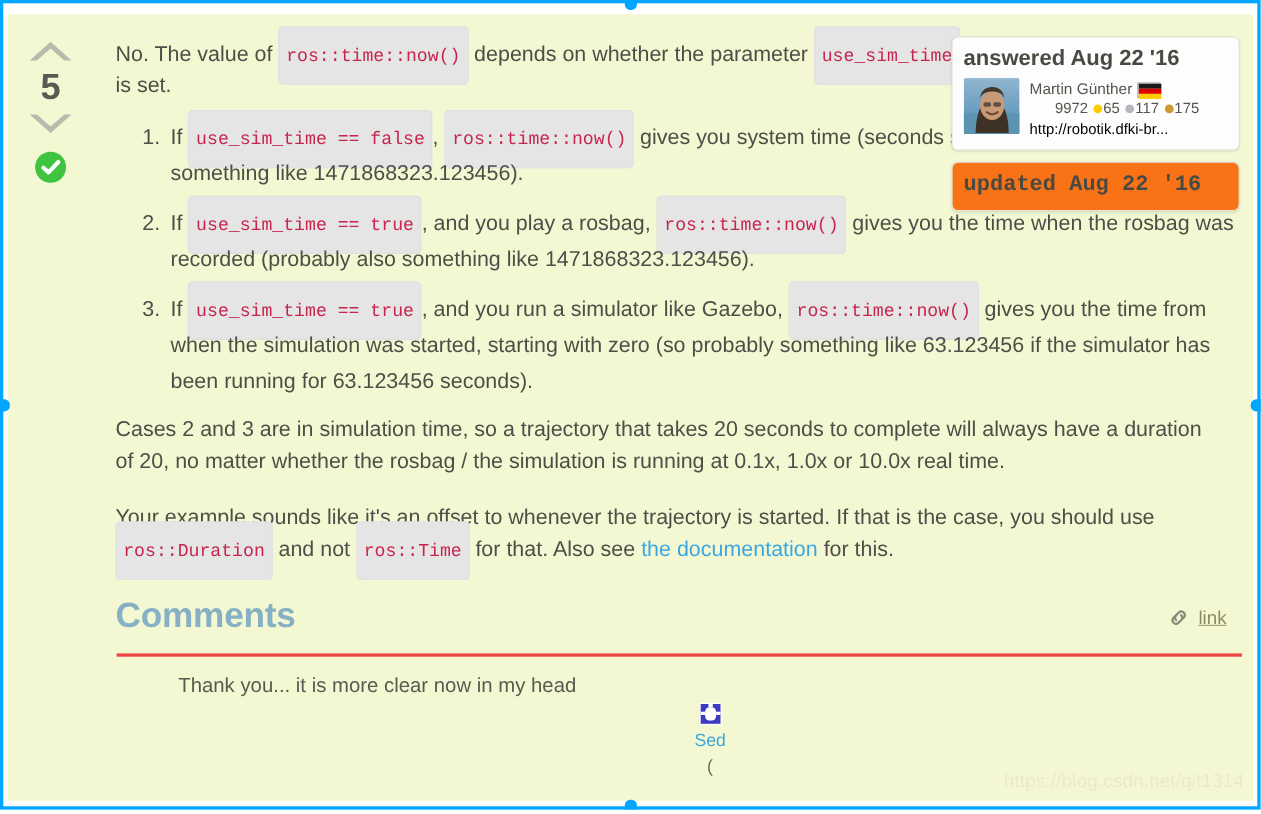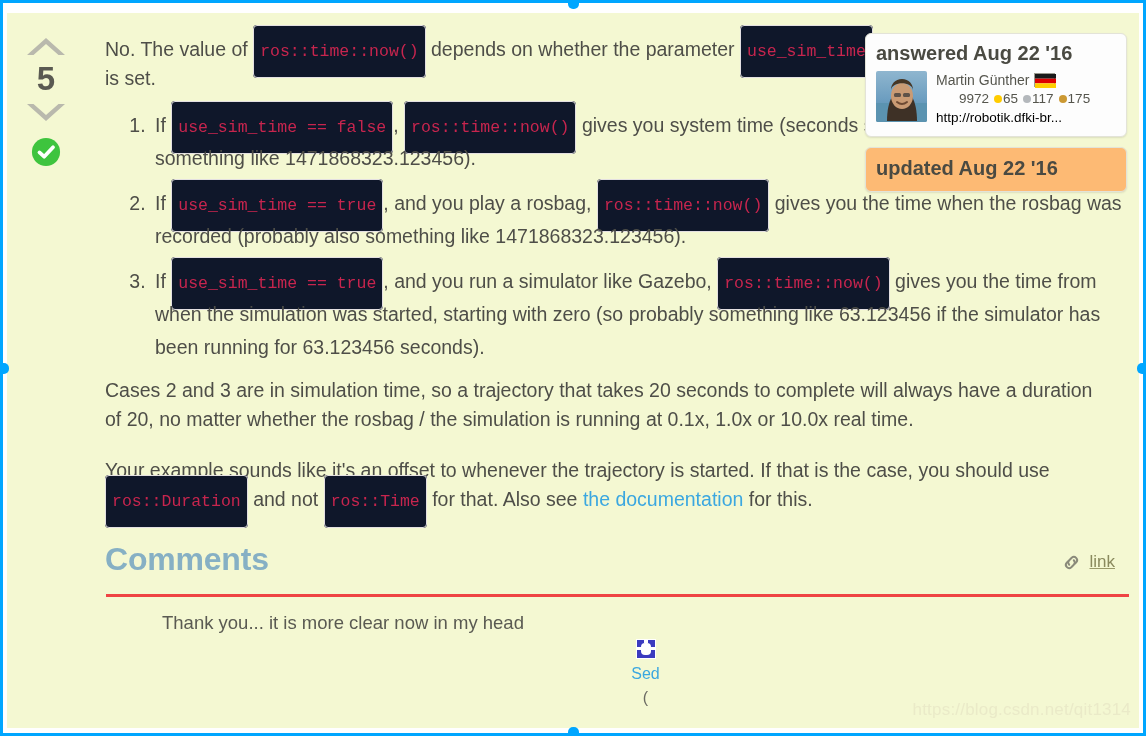--- a/index.html
+++ b/index.html
@@ -88,21 +88,21 @@
     margin: 0 0 0 0;
     max-width: 770px;
   }
   .post-text.wide { max-width: 1002px; }
   .post-text + .post-text { margin-top: 22px; }
 
   code.chip {
     font-family: "Liberation Mono", monospace;
     font-size: 16.5px;
     color: #c7254e;
-    background: #0f172a;
+    background: #e5e5e5;
     border: 1px solid #e3dfe1;
     border-radius: 4px;
     padding: 16px 6px;
     white-space: nowrap;
     line-height: 1;
   }
   a.inline-link {
     color: #3ba7e0;
     text-decoration: none;
   }
@@ -139,21 +139,21 @@
   }
   .author-row { display: flex; margin-top: 5px; }
   #author-avatar {
     width: 51px; height: 51px;
     flex: none;
     border-radius: 2px;
     overflow: hidden;
     margin-right: 9px;
   }
   .author-info { font-size: 13.5px; color: #6a6a62; line-height: 18px; min-width: 0; }
-  .author-name-row { display: flex; align-items: center; gap: 5px; }
+  .author-name-row { display: flex; align-items: flex-end; gap: 5px; }
   .author-name { color: #55554d; font-size: 14px; white-space: nowrap; }
   #flag-de {
     width: 21px; height: 14px;
     border: 1px solid #9a9a90;
     flex: none;
     display: inline-block;
   }
   .rep-row { white-space: nowrap; font-size: 13.5px; color: #55554d; margin-top: 1px; margin-left: 23px; }
   .badge-dot {
     display: inline-block;
@@ -162,45 +162,46 @@
     margin: 0 1px 0 5px;
     vertical-align: middle;
   }
   .badge-dot.gold   { background: #ffcc00; }
   .badge-dot.silver { background: #b4b8bc; }
   .badge-dot.bronze { background: #cc9933; }
   .author-url { color: #000000; font-size: 13.5px; margin-top: 1px; white-space: nowrap; overflow: hidden; }
 
   #updated-box {
     margin-top: 10px;
-    background: #fdba74;
+    background: #f97316;
     border: 1px solid #e3e3d8;
     border-radius: 6px;
     box-shadow: 0 1px 2px rgba(0,0,0,0.10);
     padding: 8px 10px 10px 10px;
+    font-family: Liberation Mono, monospace;
   }
 
   
   #comments-header {
     margin-top: 28px;
     display: flex;
     align-items: flex-end;
     justify-content: space-between;
     padding-right: 14px;
   }
   #comments-title {
     font-size: 32px;
     font-weight: bold;
     color: #86b0c4;
     line-height: 34px;
     letter-spacing: -0.2px;
   }
   #link-action {
     display: flex;
-    align-items: flex-end;
+    align-items: flex-start;
     gap: 8px;
     color: #9a9a6a;
     font-size: 17px;
     cursor: pointer;
     margin-bottom: 4px;
     text-decoration: underline;
   }
   #link-action .label { color: #8a8a5e; }
 
   #comments-list {

